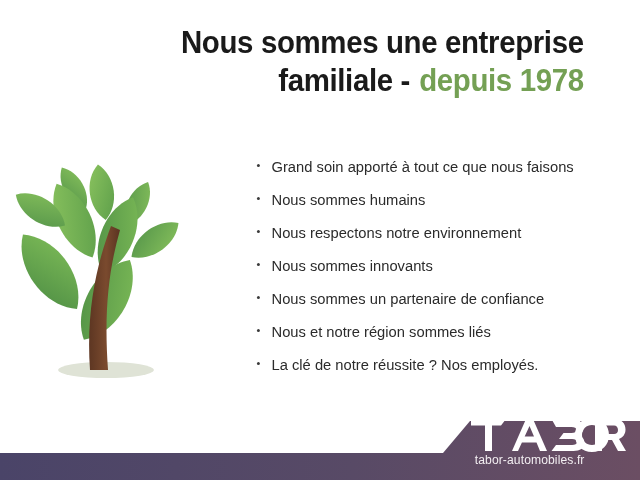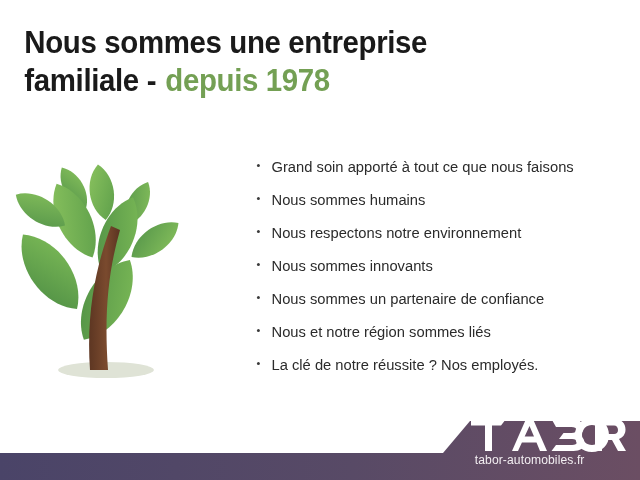--- a/index.html
+++ b/index.html
@@ -15,21 +15,21 @@
     overflow: hidden;
     font-family: "Liberation Sans", sans-serif;
   }
 
   
   .title-block {
     position: absolute;
     left: 0;
     top: 24px;
     width: 608px;
-    text-align: left;
+    text-align: right;
     line-height: 1.18;
     letter-spacing: -0.4px;
   }
   .title-line {
     display: block;
     font-size: 32px;
     font-weight: bold;
     color: #1a1a1a;
     white-space: nowrap;
     transform: scaleX(0.92);

